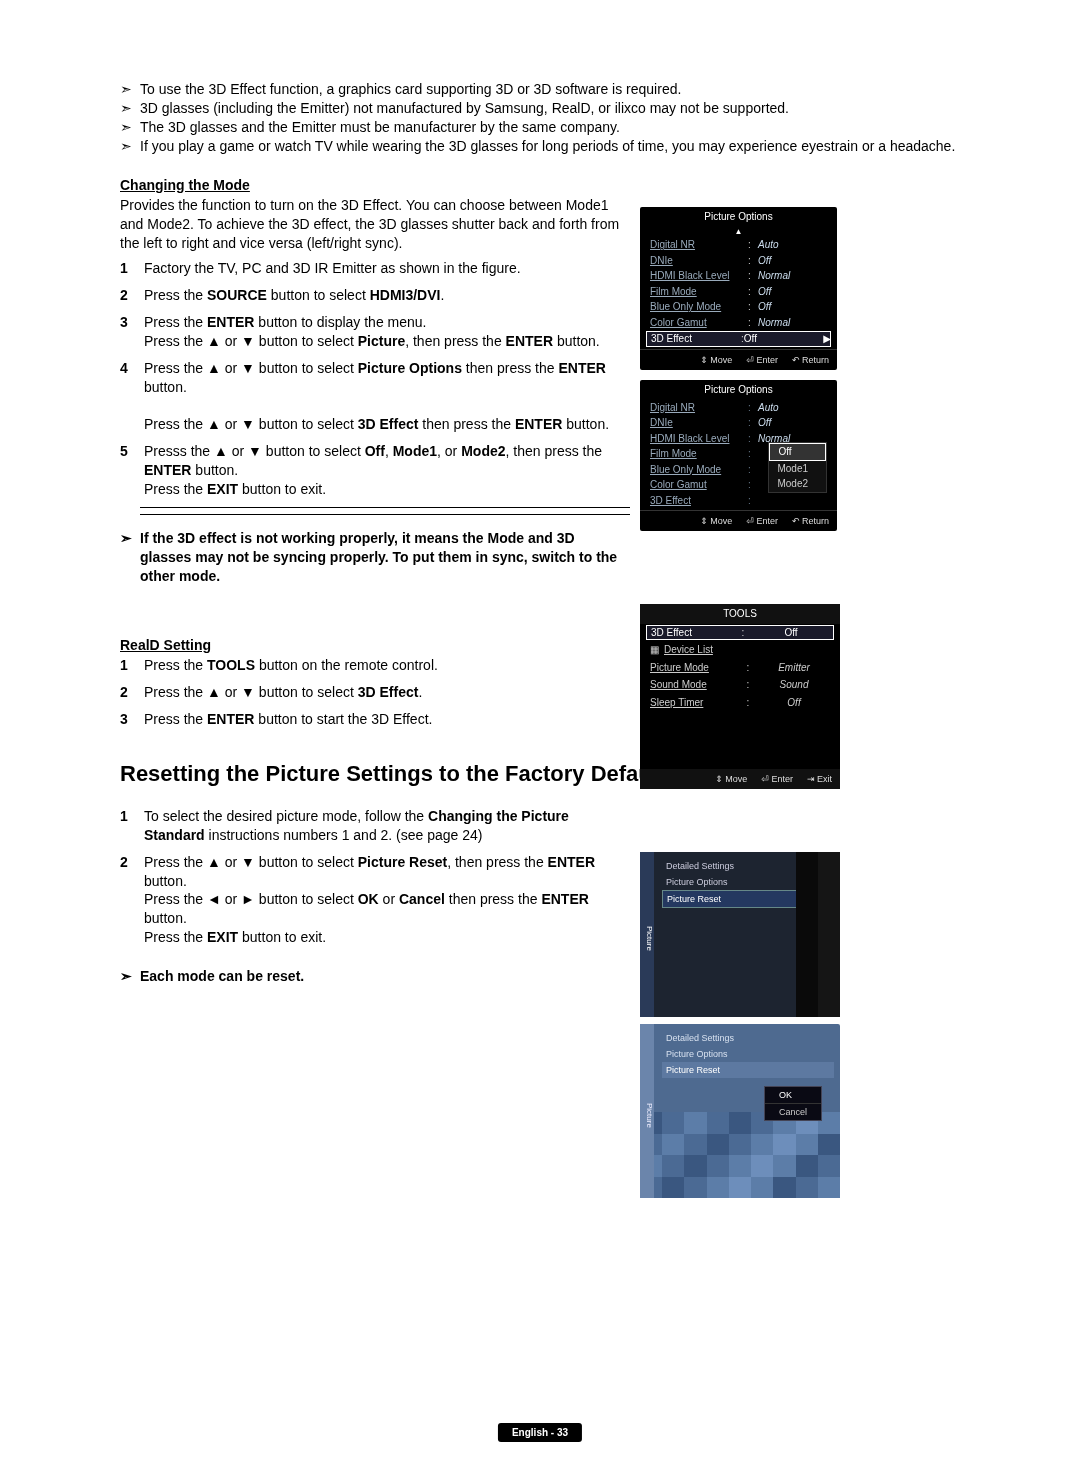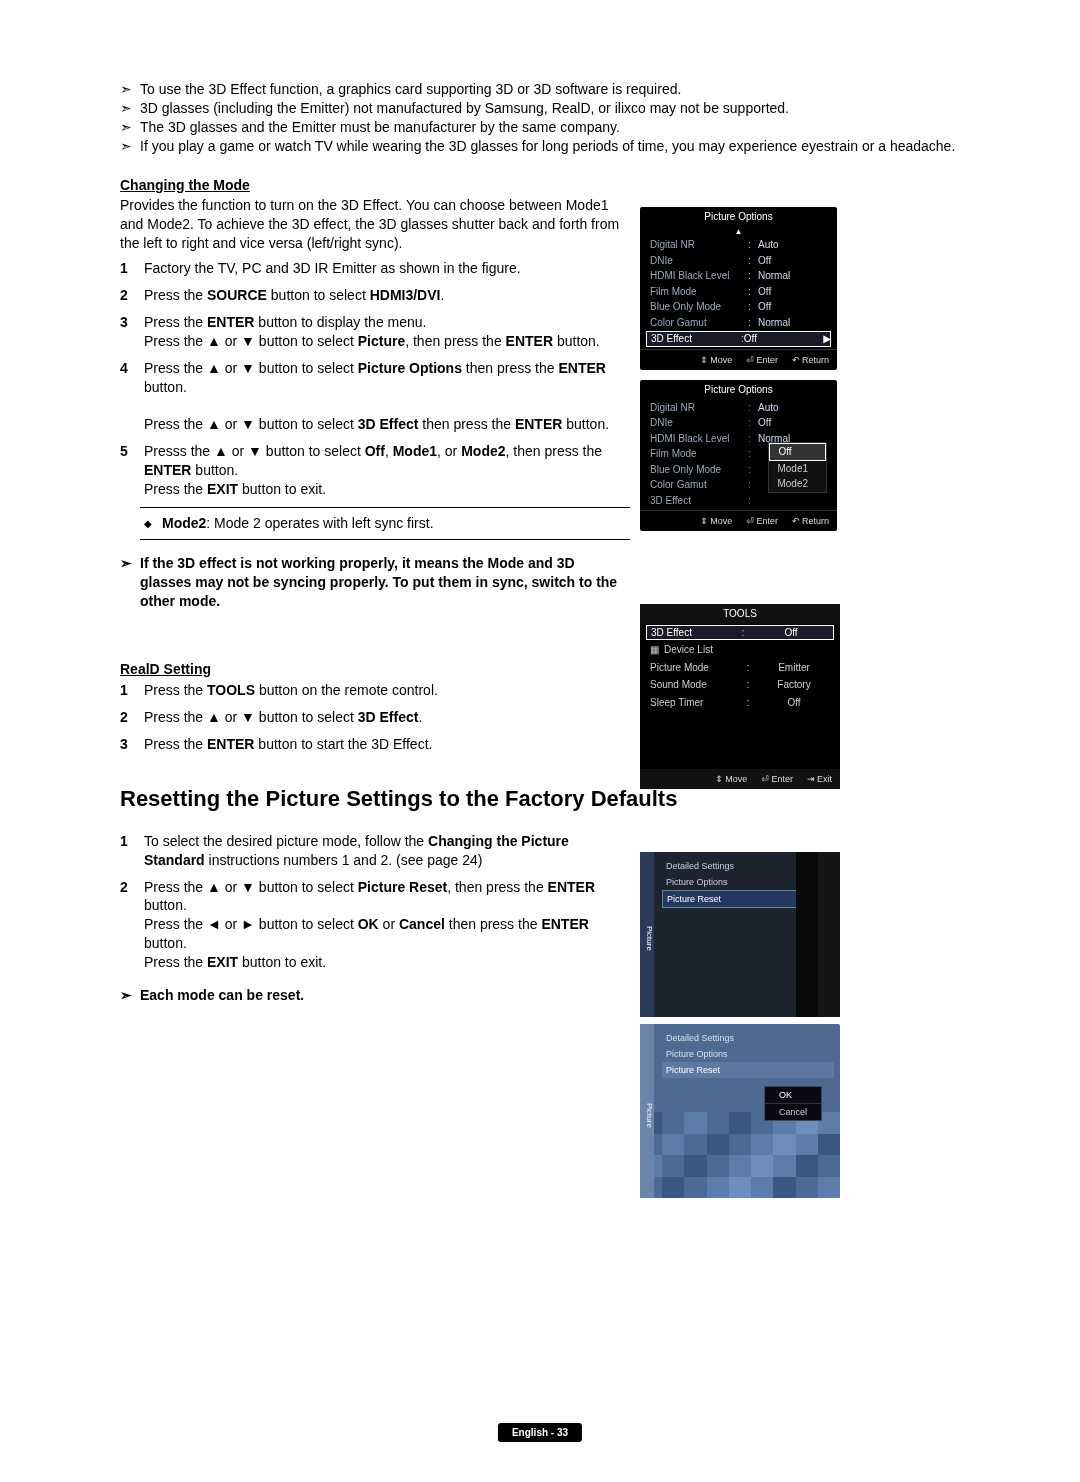--- a/index.html
+++ b/index.html
@@ -19,23 +19,23 @@
   .diamond-list { margin-left: 104px; width: 480px; }
   .diamond-list li { list-style: none; position: relative; padding-left: 18px; }
   .diamond-list li::before { content: "◆"; position: absolute; left: 0; font-size: 10px; top: 3px; }
   .h2 { font-size: 22px; font-weight: bold; margin: 30px 0 18px 80px; }
   .note-arrow { margin-left: 80px; position: relative; padding-left: 20px; width: 500px; font-weight: bold; }
   .note-arrow::before { content: "➣"; position: absolute; left: 0; }
   
   .osd { position: absolute; background: #000; color: #ccc; font-size: 10px; border-radius: 2px; }
   .osd .title { text-align: center; color: #fff; padding: 3px 0; font-size: 10px; }
   .osd .row { display: flex; padding: 1px 10px; }
-  .osd .row .lab { width: 98px; color: #9ab; }
+  .osd .row .lab { width: 98px; color: #9ab; text-decoration: underline; }
   .osd .row .sep { width: 10px; }
-  .osd .row .val { color: #cde; }
+  .osd .row .val { color: #cde; font-style: italic; }
   .osd .footer { display: flex; justify-content: flex-end; gap: 14px; padding: 4px 8px 4px 0; font-size: 9px; border-top: 1px solid #333; margin-top: 2px; color:#ddd;}
   .osd .highlight { background: #1a1a2a; border: 1px solid #fff; margin: 1px 6px; padding: 0 4px; display: flex; }
   .osd .highlight .lab { width: 90px; color:#fff;}
   .osd .highlight .val { color:#fff; }
   .osd .arrow-r { position: absolute; right: 6px; color: #fff; }
   .osd .tri-up { text-align:center; font-size:8px; color:#fff;}
   .osd .popup { position: absolute; right: 10px; background:#111; border:1px solid #333; }
   .osd .popup .pitem { padding: 1px 18px 1px 8px; color:#ccc; font-size:10px;}
   .osd .popup .pitem.sel { background:#333; border:1px solid #fff; color:#fff;}
 
@@ -107,21 +107,20 @@
       <div class="step-body">Press the ▲ or ▼ button to select <b>Picture Options</b> then press the <b>ENTER</b> button.<br><br>Press the ▲ or ▼ button to select <b>3D Effect</b> then press the <b>ENTER</b> button.</div>
     </div>
     <div class="step-row">
       <div class="step-num">5</div>
       <div class="step-body">Presss the ▲ or ▼ button to select <b>Off</b>, <b>Mode1</b>, or <b>Mode2</b>, then press the <b>ENTER</b> button.<br>Press the <b>EXIT</b> button to exit.</div>
     </div>
   </div>
 
 <hr class="thin">
 <ul class="diamond-list">
-    <li><b>Mode2</b>: Mode 2 operates with left sync first.</li>
   </ul>
 <hr class="thin">
 
 <div class="note-arrow" style="margin-top:14px;">If the 3D effect is not working properly, it means the Mode and 3D glasses may not be syncing properly. To put them in sync, switch to the other mode.</div>
 
 <div class="section-title" style="margin-top:50px;">RealD Setting</div>
 <div class="steps">
     <div class="step-row">
       <div class="step-num">1</div>
       <div class="step-body">Press the <b>TOOLS</b> button on the remote control.</div>
@@ -140,21 +139,21 @@
 <div class="steps-wide">
     <div class="step-row">
       <div class="step-num">1</div>
       <div class="step-body">To select the desired picture mode, follow the <b>Changing the Picture Standard</b> instructions numbers 1 and 2. (see page 24)</div>
     </div>
     <div class="step-row">
       <div class="step-num">2</div>
       <div class="step-body">Press the ▲ or ▼ button to select <b>Picture Reset</b>, then press the <b>ENTER</b> button.<br>Press the ◄ or ► button to select <b>OK</b> or <b>Cancel</b> then press the <b>ENTER</b> button.<br>Press the <b>EXIT</b> button to exit.</div>
     </div>
   </div>
-<div class="note-arrow" style="margin-top:14px;">Each mode can be reset.</div>
+<div class="note-arrow" style="margin-top:20px;">Each mode can be reset.</div>
 
 <div class="osd osd1">
   <div class="title">Picture Options</div>
   <div class="tri-up">▲</div>
   <div>
       <div class="row">
         <span class="lab">Digital NR</span>
         <span class="sep">: </span>
         <span class="val">Auto</span>
       </div>
@@ -261,21 +260,21 @@
       <span class="lab" style="width:auto;">Device List</span>
     </div>
     <div class="row">
         <span class="lab">Picture Mode</span>
         <span class="sep">:</span>
         <span class="val">Emitter</span>
       </div>
     <div class="row">
         <span class="lab">Sound Mode</span>
         <span class="sep">:</span>
-        <span class="val">Factory</span>
+        <span class="val">Sound</span>
       </div>
     <div class="row">
         <span class="lab">Sleep Timer</span>
         <span class="sep">:</span>
         <span class="val">Off</span>
       </div>
   </div>
   <div class="footer">
     <span><span>⇕</span> <span>Move</span></span>
     <span><span>⏎</span> <span>Enter</span></span>

